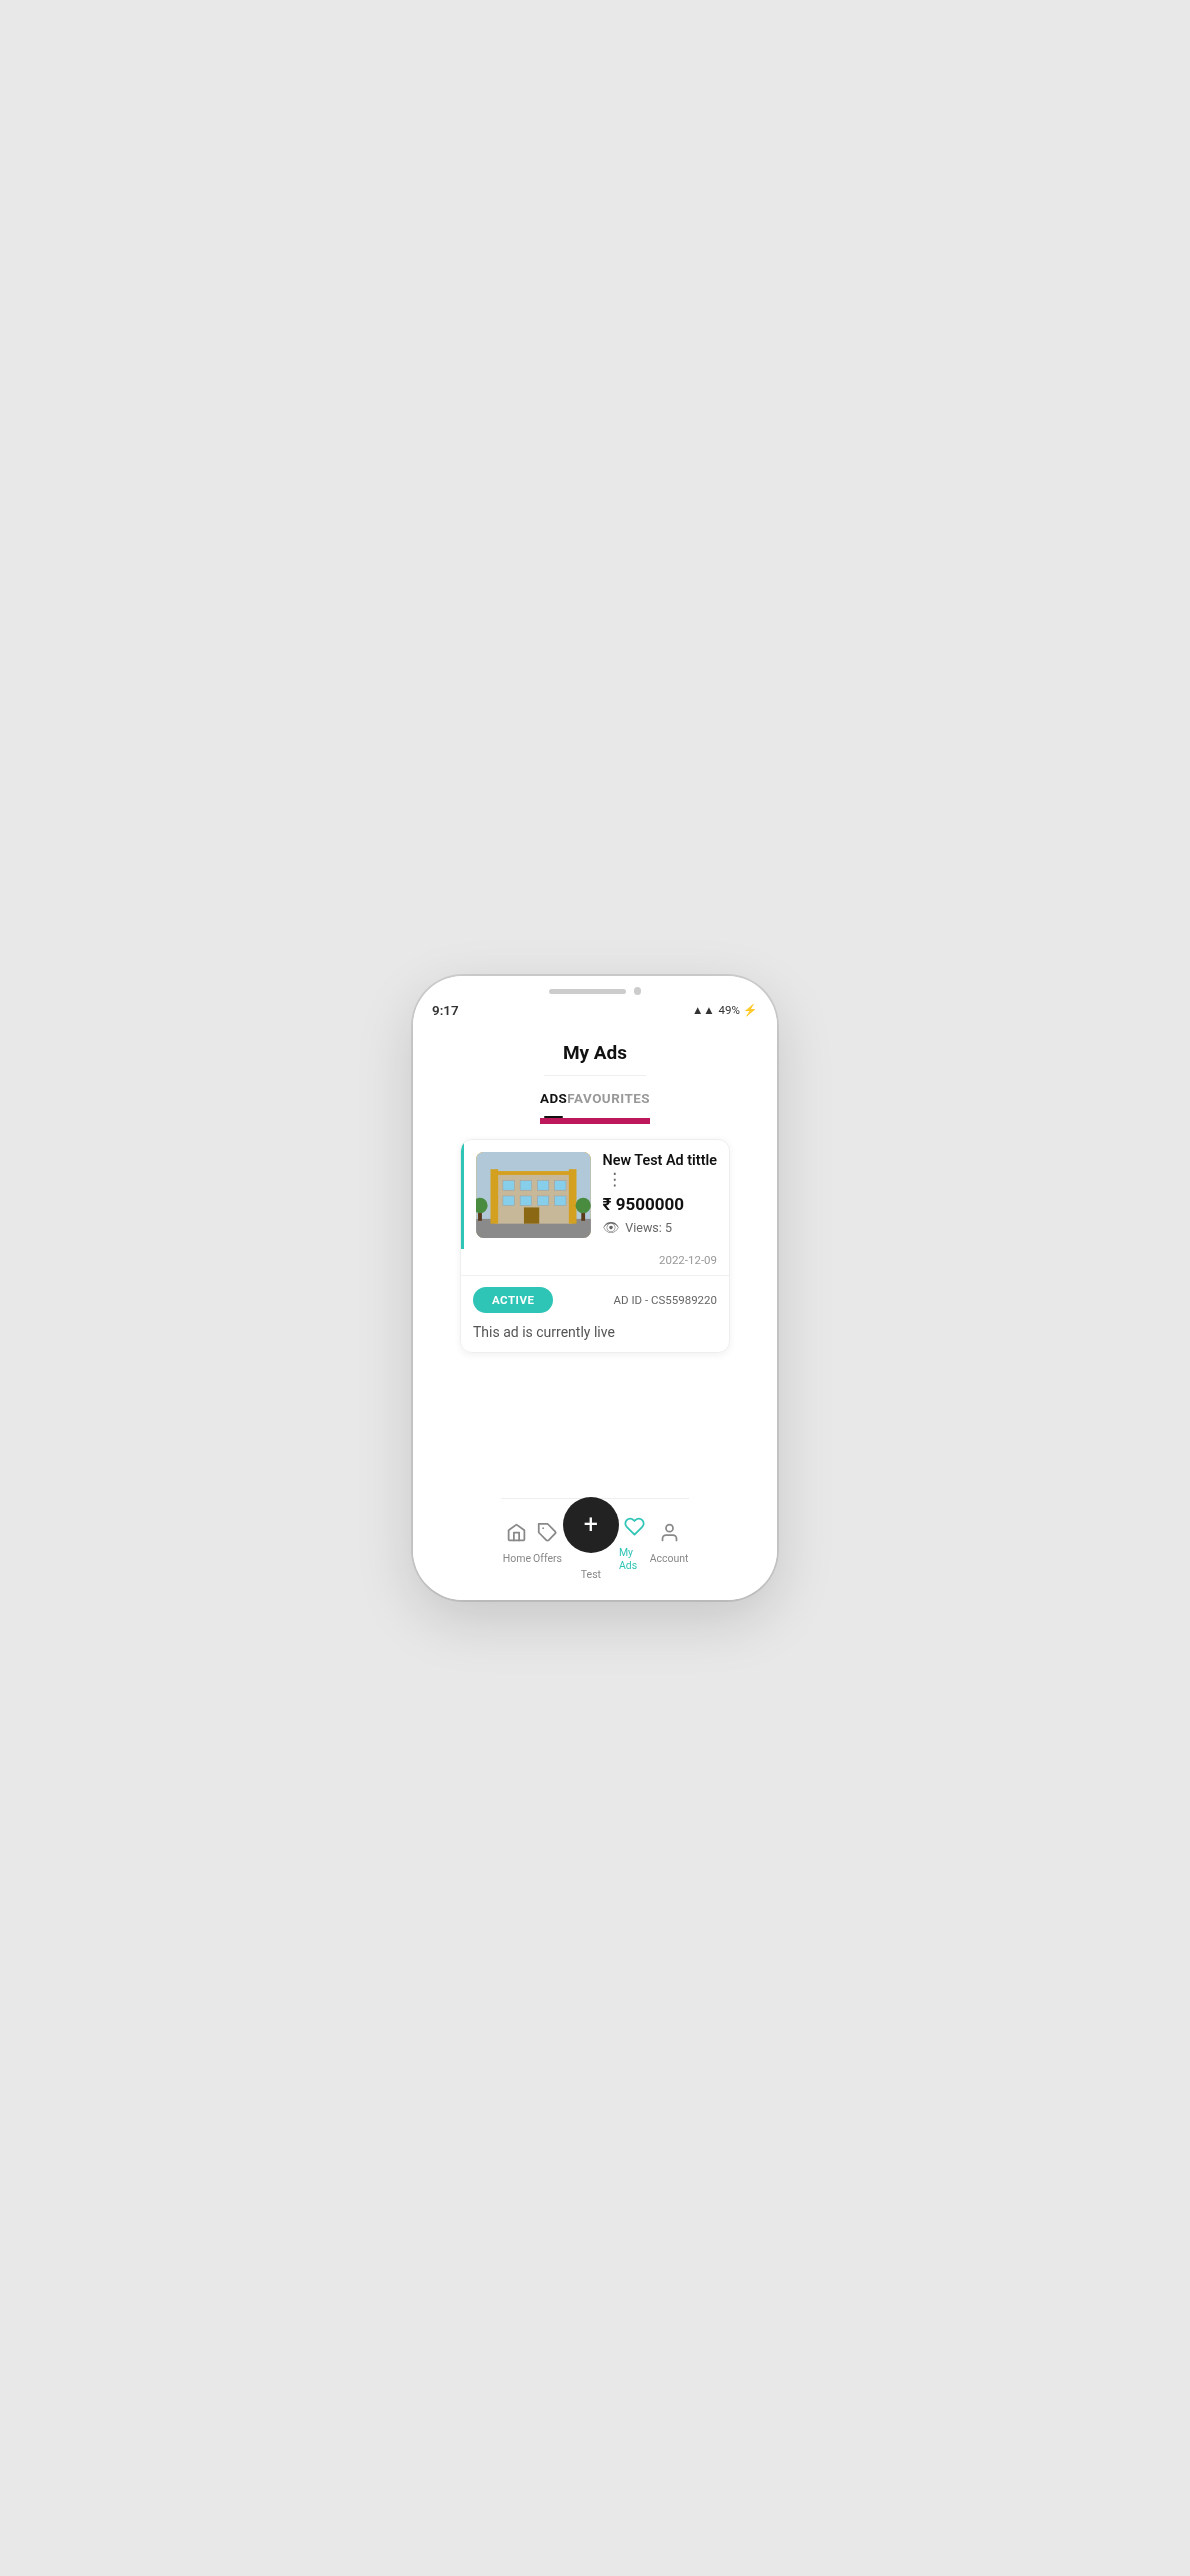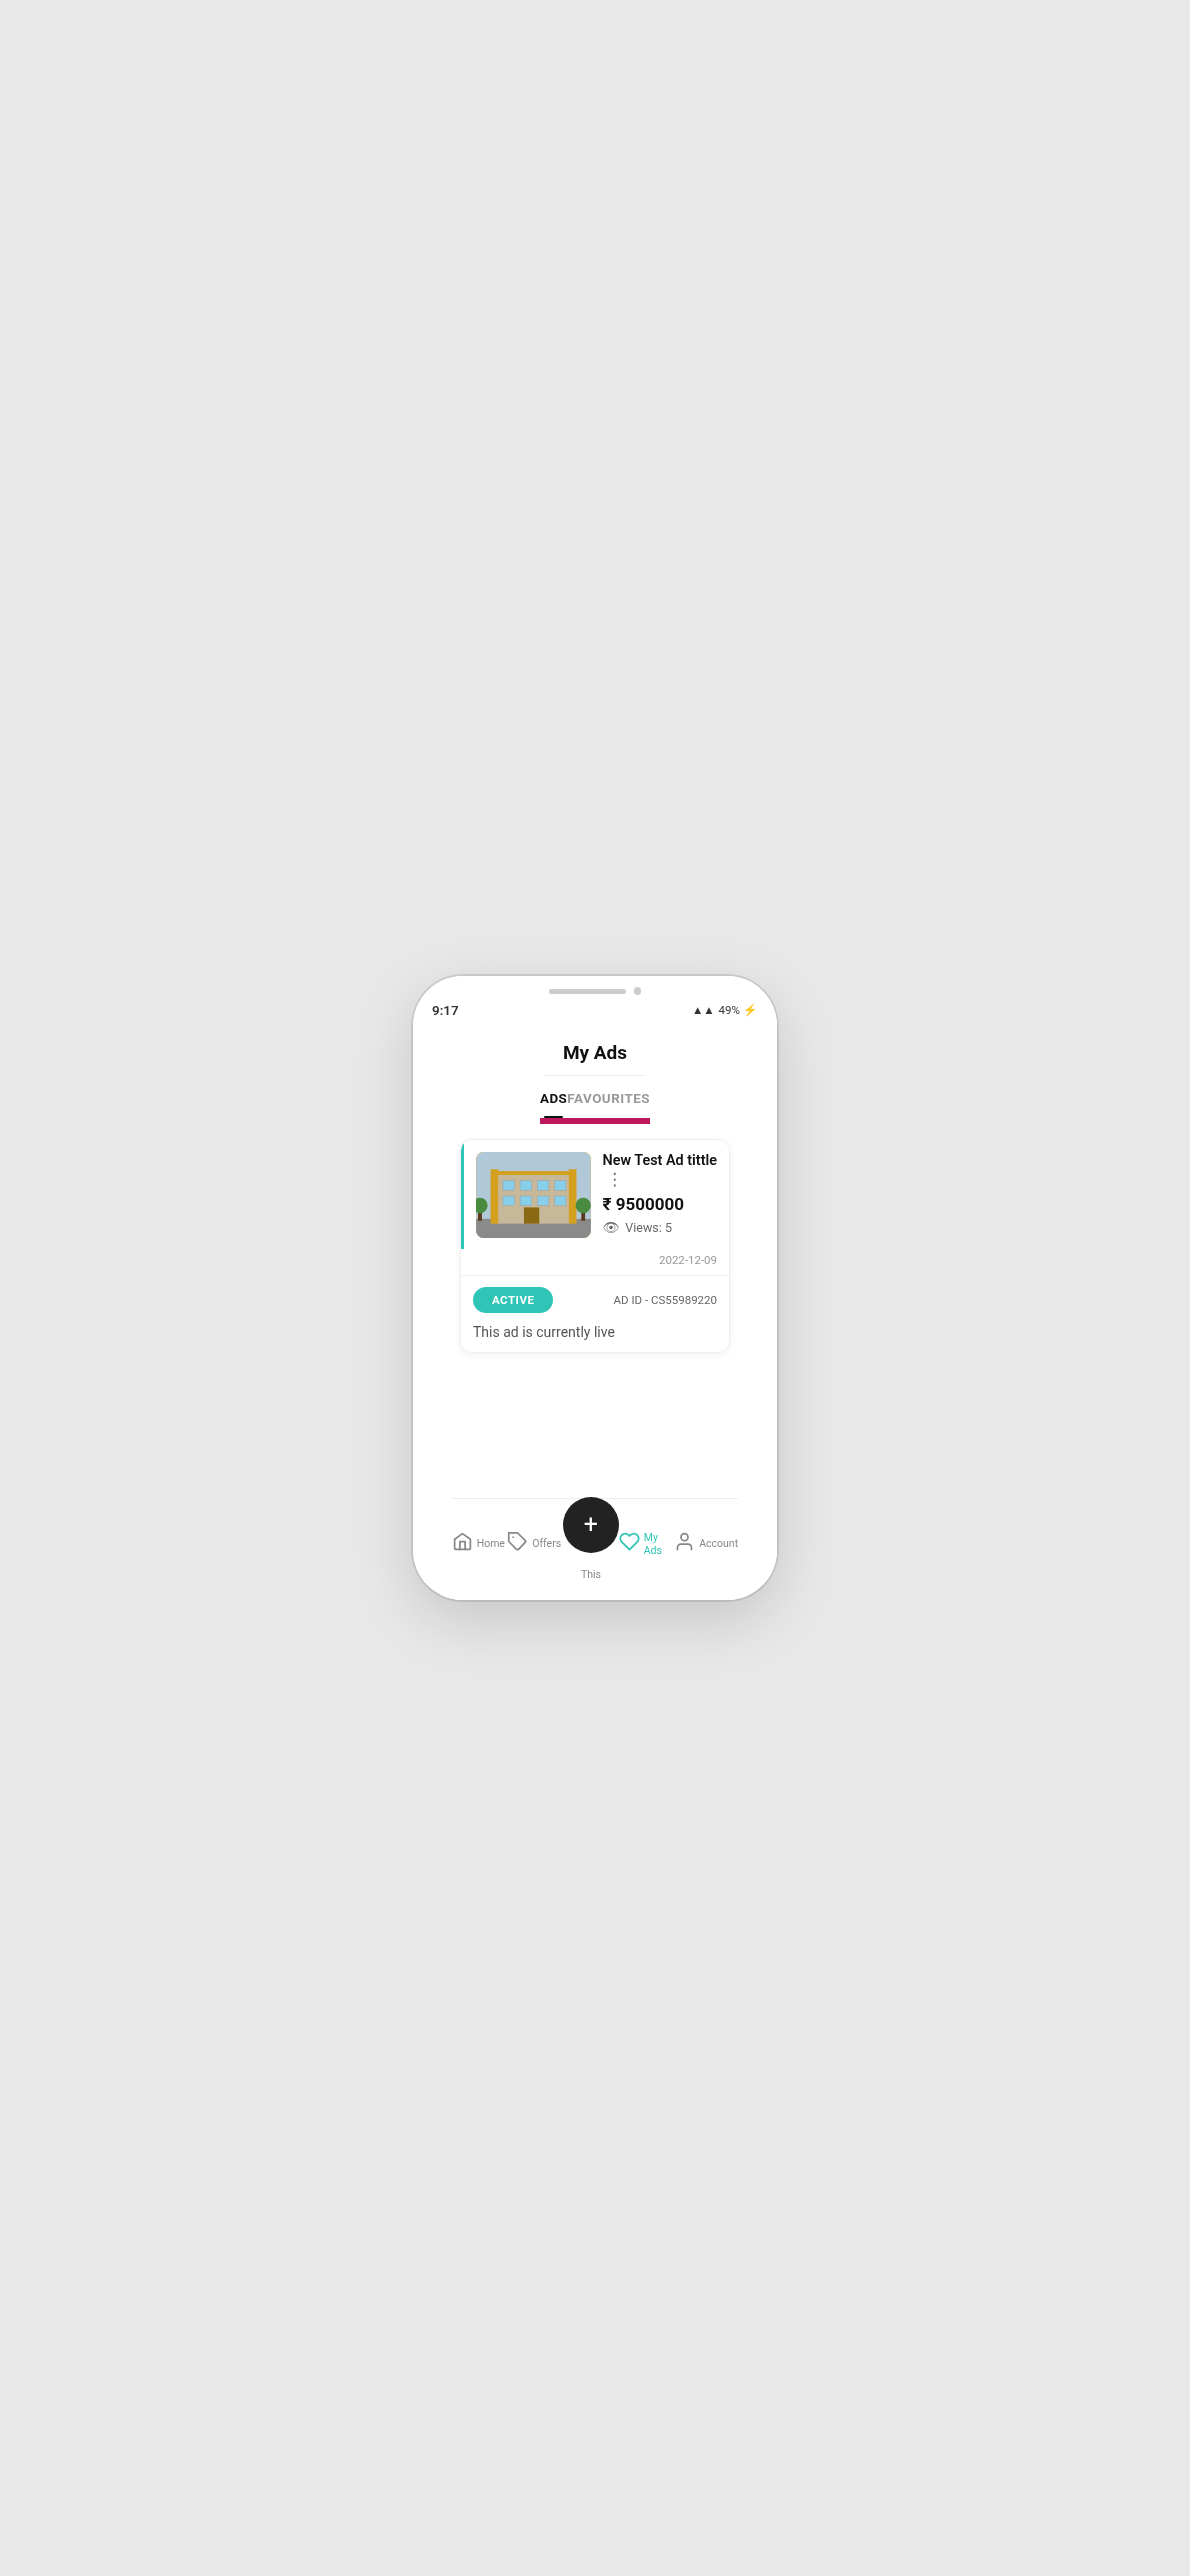--- a/index.html
+++ b/index.html
@@ -268,21 +268,21 @@
       border-top: 1px solid #eee;
       display: flex;
       align-items: center;
       justify-content: space-around;
       padding: 7.7px 0 19px;
       position: relative;
     }
 
     .nav-item {
       display: flex;
-      flex-direction: row;
+      flex-direction: column;
       align-items: center;
       gap: 3.8px;
       cursor: pointer;
       flex: 1;
     }
 
     .nav-icon {
       font-size: 21px;
       color: #888;
     }
@@ -453,21 +453,21 @@
               <line x1="7" y1="7" x2="7.01" y2="7"></line>
             </svg>
           </div>
           <div class="nav-label">Offers</div>
         </div>
 
         <div class="sell-fab-wrapper">
           <div class="sell-fab">
             <span class="plus">+</span>
           </div>
-          <div class="sell-fab-label">This</div>
+          <div class="sell-fab-label">Test</div>
         </div>
 
         <div class="nav-item active">
           <div class="nav-icon">
             <svg width="21" height="21" viewBox="0 0 24 24" fill="none" stroke="#2ec4b6" stroke-width="2" stroke-linecap="round" stroke-linejoin="round">
               <path d="M20.84 4.61a5.5 5.5 0 00-7.78 0L12 5.67l-1.06-1.06a5.5 5.5 0 00-7.78 7.78l1.06 1.06L12 21.23l7.78-7.78 1.06-1.06a5.5 5.5 0 000-7.78z"></path>
             </svg>
           </div>
           <div class="nav-label" style="color:#2ec4b6;">My Ads</div>
         </div>

